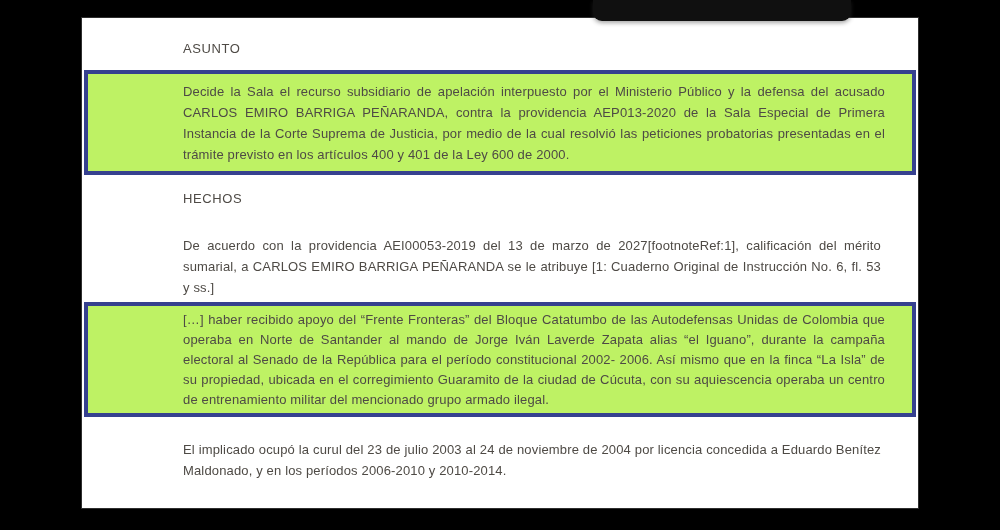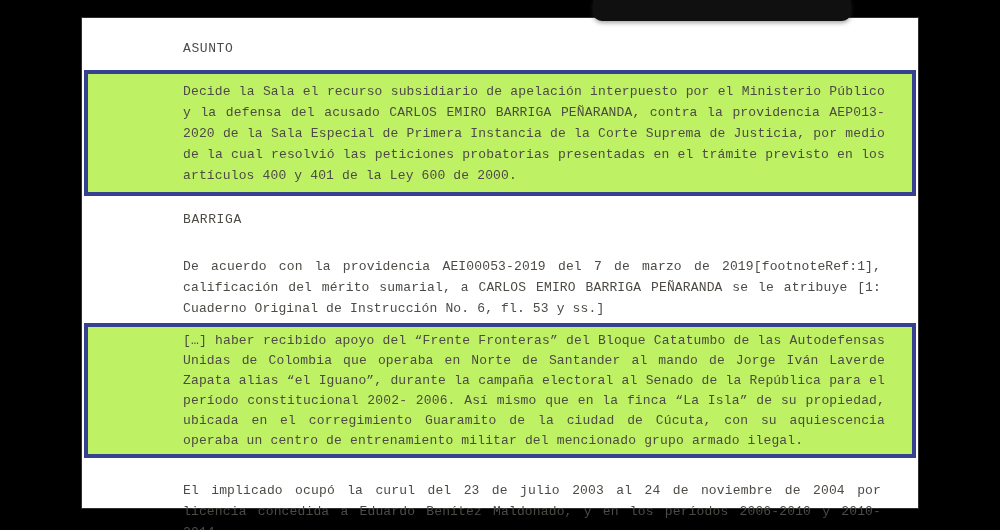--- a/index.html
+++ b/index.html
@@ -1,21 +1,21 @@
 <!DOCTYPE html>
 <html><head>
 <meta charset="utf-8">
 <style>
   html,body{margin:0;padding:0;background:#000;}
   .stage{
     position:relative;
     width:1000px;height:530px;
     background:#000;
     overflow:hidden;
-    font-family:Liberation Mono, monospace;
+    font-family:Liberation Sans, sans-serif;
   }
   .page{
     position:absolute;
     left:82px;top:18px;
     width:836px;height:490px;
     background:#fff;
     box-shadow:0 0 0 1px #2e2e2e;
     color:#4e4a45;
     font-size:13px;
     letter-spacing:.15px;
@@ -65,23 +65,23 @@
   <div class="toolbar-tab"></div>
 
   <div class="page">
 
     <div class="heading asunto">ASUNTO</div>
 
     <div class="hl-box first">
       <div class="inner">Decide la Sala el recurso subsidiario de apelación interpuesto por el Ministerio Público y la defensa del acusado CARLOS EMIRO BARRIGA PEÑARANDA, contra la providencia AEP013-2020 de la Sala Especial de Primera Instancia de la Corte Suprema de Justicia, por medio de la cual resolvió las peticiones probatorias presentadas en el trámite previsto en los artículos 400 y 401 de la Ley 600 de 2000.</div>
     </div>
 
-    <div class="heading hechos">BARRIGA</div>
+    <div class="heading hechos">HECHOS</div>
 
-    <div class="para p2">De acuerdo con la providencia AEI00053-2019 del 7 de marzo de 2019[footnoteRef:1], calificación del mérito sumarial, a CARLOS EMIRO BARRIGA PEÑARANDA se le atribuye [1: Cuaderno Original de Instrucción No. 6, fl. 53 y ss.]</div>
+    <div class="para p2">De acuerdo con la providencia AEI00053-2019 del 13 de marzo de 2027[footnoteRef:1], calificación del mérito sumarial, a CARLOS EMIRO BARRIGA PEÑARANDA se le atribuye [1: Cuaderno Original de Instrucción No. 6, fl. 53 y ss.]</div>
 
     <div class="hl-box second">
       <div class="inner">[…] haber recibido apoyo del “Frente Fronteras” del Bloque Catatumbo de las Autodefensas Unidas de Colombia que operaba en Norte de Santander al mando de Jorge Iván Laverde Zapata alias “el Iguano”, durante la campaña electoral al Senado de la República para el período constitucional 2002- 2006. Así mismo que en la finca “La Isla” de su propiedad, ubicada en el corregimiento Guaramito de la ciudad de Cúcuta, con su aquiescencia operaba un centro de entrenamiento militar del mencionado grupo armado ilegal.</div>
     </div>
 
     <div class="para p3">El implicado ocupó la curul del 23 de julio 2003 al 24 de noviembre de 2004 por licencia concedida a Eduardo Benítez Maldonado, y en los períodos 2006-2010 y 2010-2014.</div>
 
   </div>
 </div>
 

